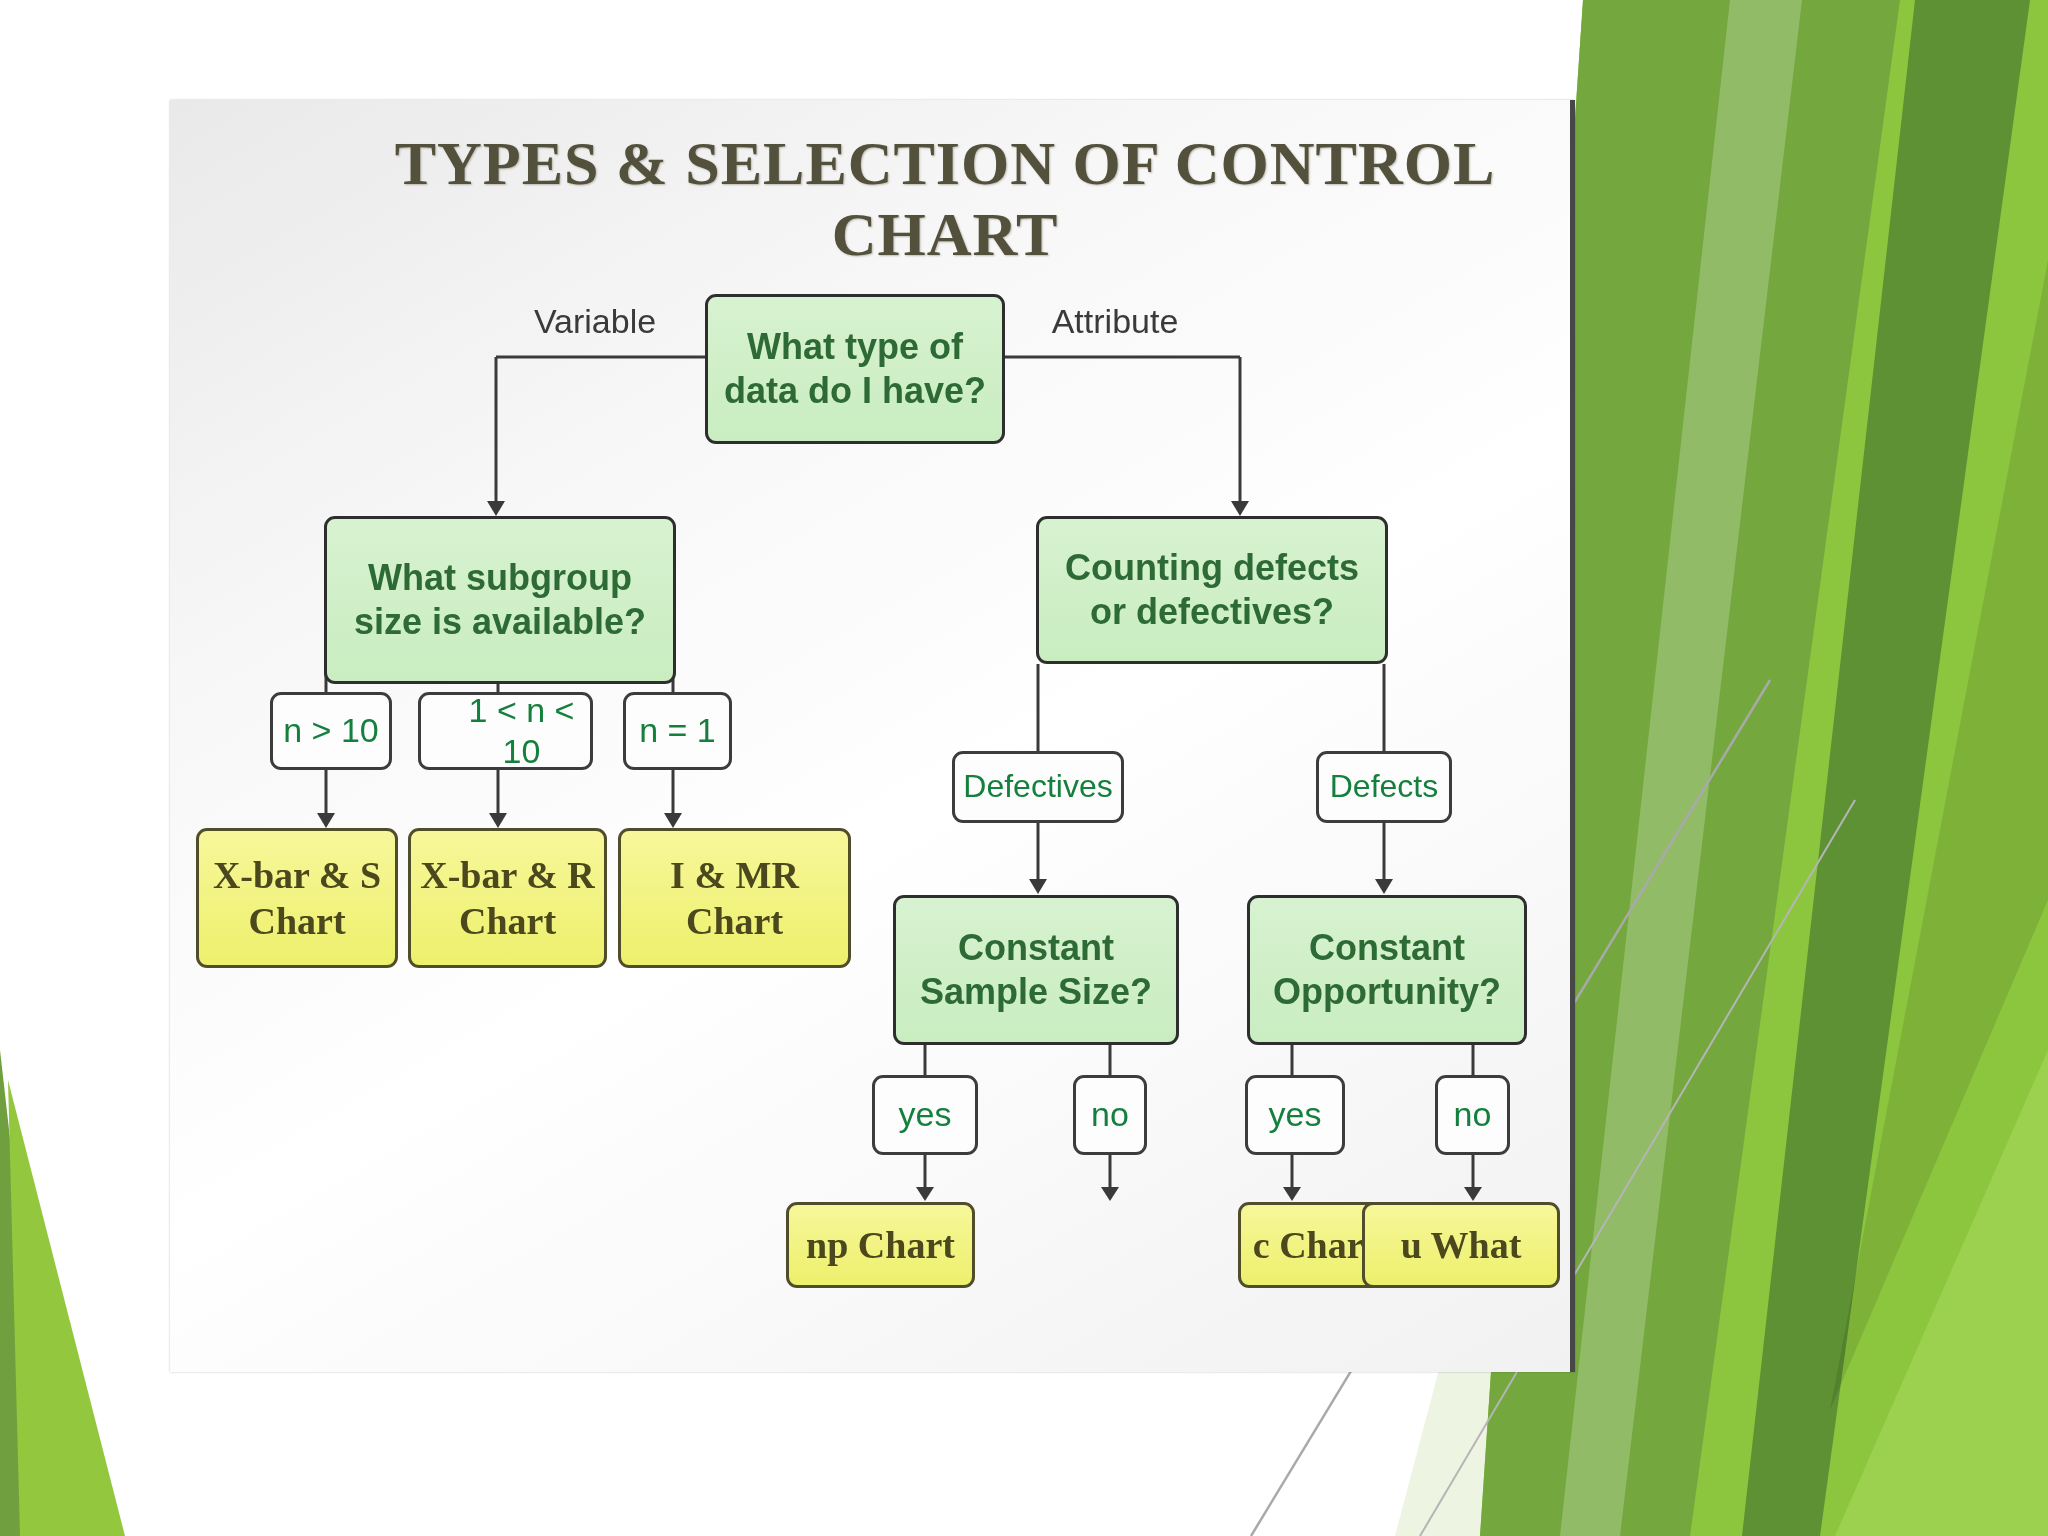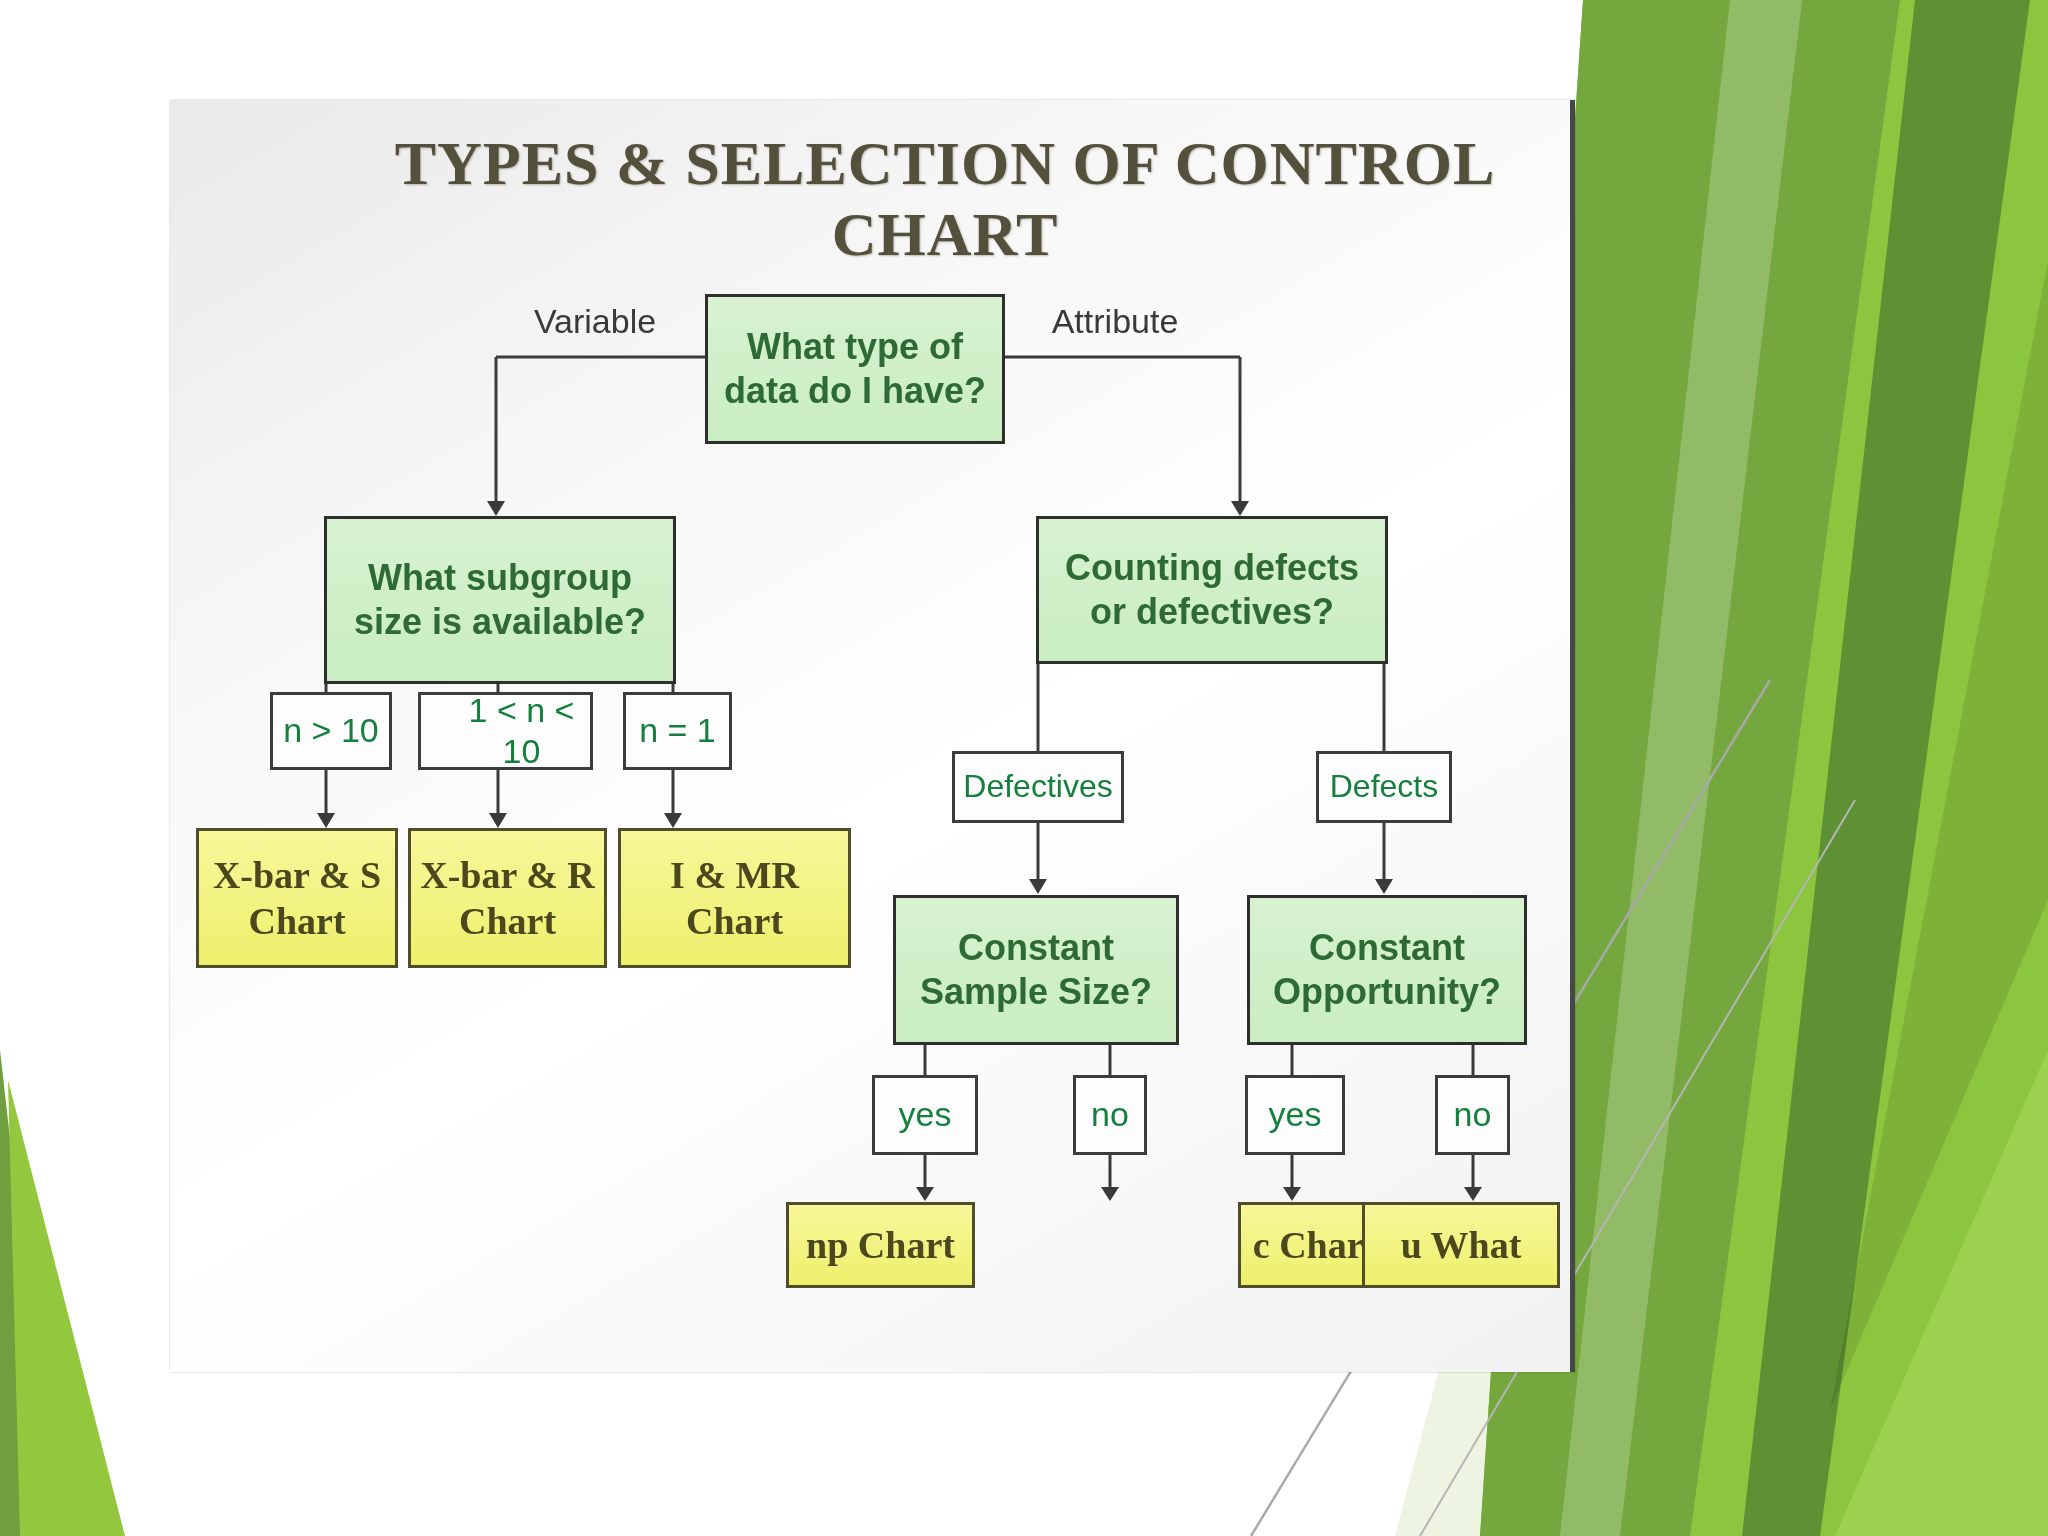--- a/index.html
+++ b/index.html
@@ -9,21 +9,21 @@
   #decor-svg{z-index:0;}
   #slide{position:absolute;left:170px;top:100px;width:1400px;height:1272px;z-index:1;
          background:linear-gradient(150deg,#e9e9e9 0%,#f7f7f7 28%,#ffffff 55%,#f1f1f1 100%);
          border-right:5px solid #474747;box-shadow:0 0 2px rgba(0,0,0,.25);}
   #connector-svg{z-index:3;}
   .abs{position:absolute;z-index:4;}
   #page-title{left:340px;top:128px;width:1210px;text-align:center;
               font-family:"Liberation Serif", serif;font-weight:bold;font-size:62px;
               color:#53503b;letter-spacing:1px;text-shadow:1px 1px 2px rgba(80,78,60,.35);}
   .box{display:flex;align-items:center;justify-content:center;text-align:center;
-       white-space:pre-line;line-height:1.22;box-sizing:border-box;}
+       white-space:pre-line;line-height:1.22;box-sizing:border-box;border-radius:11px;}
   .box-green{background:linear-gradient(#d7f2d0,#c9edc1);border:3px solid #2e2e2e;
              color:#2d6a35;font-weight:bold;font-size:36px;}
   .box-white{background:#fdfdfd;border:3px solid #3c3c3c;color:#15803d;font-size:34px;}
   .box-yellow{background:linear-gradient(#f7f79a,#edf06c);border:3px solid #4f4d2a;
               color:#4a481c;font-weight:bold;font-size:38px;font-family:Liberation Serif, serif;}
   .branch-label{color:#3a3a3a;font-size:34px;text-align:center;}
   #note{left:213px;top:1062px;width:565px;font-size:36px;line-height:1.45;color:#c74545;}
   #note b{color:#b62c2c;font-weight:bold;}
 </style>
 </head>

